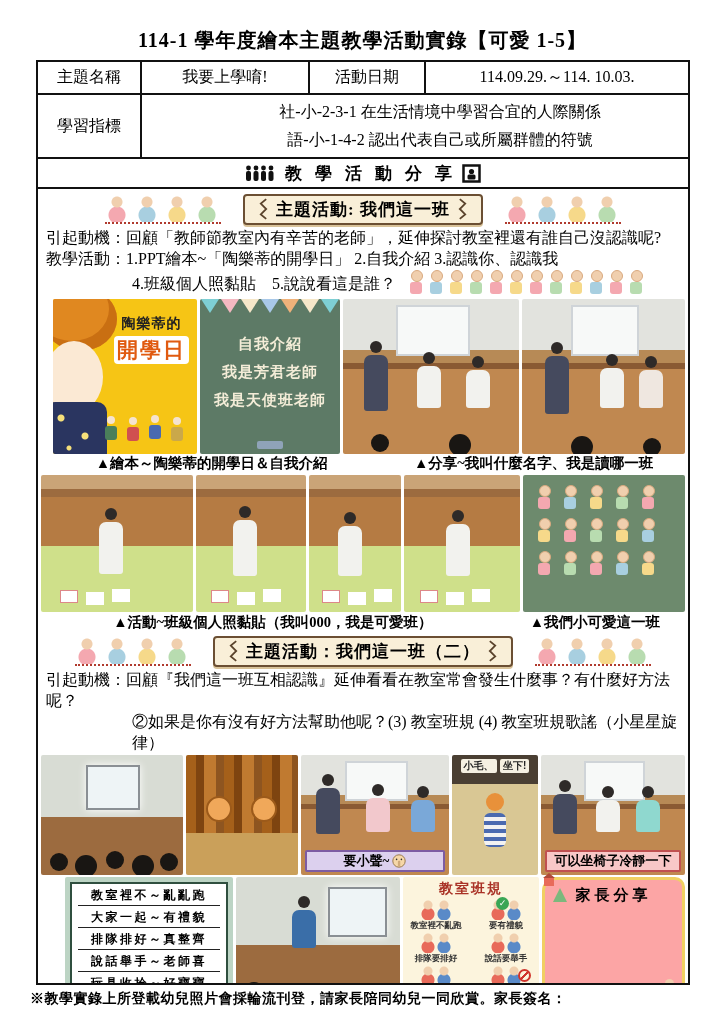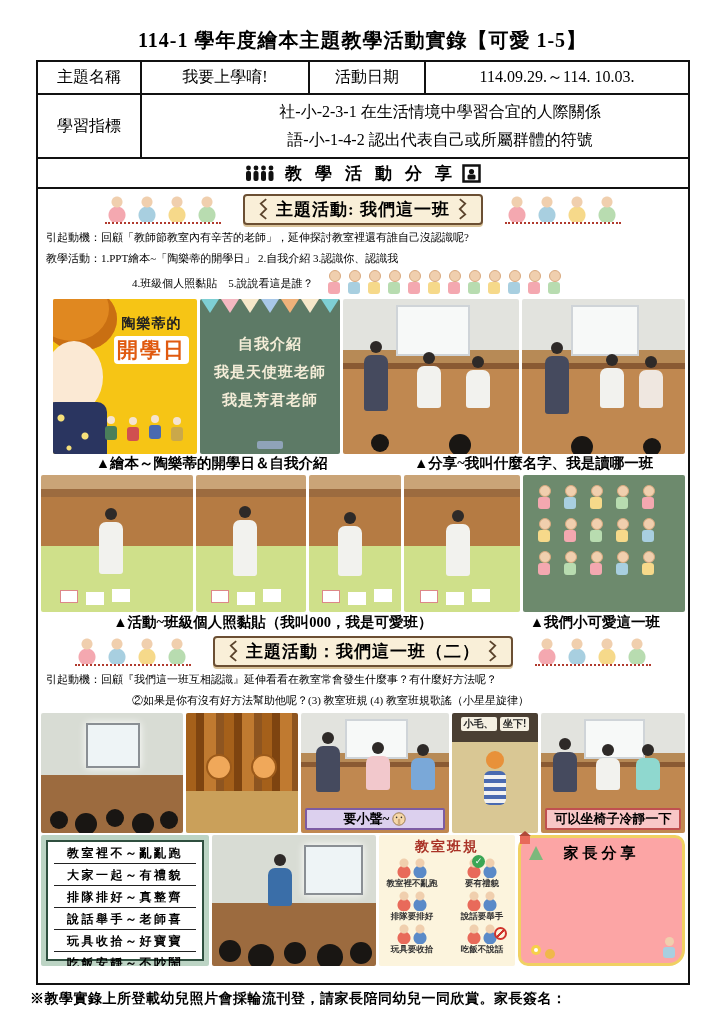--- a/index.html
+++ b/index.html
@@ -54,21 +54,21 @@
   }
   .banner {
     position:relative; background:#f9efd8; border:2px solid #6b4f33; border-radius:4px;
     padding:2px 14px; font-size:17px; font-weight:bold; letter-spacing:1px;
     display:flex; align-items:center; gap:8px; box-shadow:0 2px 0 #d9c39a;
   }
   .zig { width:9px; height:22px; }
   .zr { transform:scaleX(-1); }
 
   
-  .sec-lines { font-size:11px; line-height:21px; padding:0 5px; }
+  .sec-lines { font-size:16px; line-height:21px; padding:0 5px; }
   .indent { padding-left:86px; display:flex; align-items:center; }
   .kidstrip { flex:1; height:28px; margin-left:10px; overflow:hidden; white-space:nowrap; }
   .mini { display:inline-block; width:16px; height:27px; position:relative; margin:0 2px; }
   .mini::before { content:""; position:absolute; top:1px; left:3px; width:10px; height:10px; border-radius:50%; background:#f0cfae; border:1px solid #d9a97f; }
   .mini::after  { content:""; position:absolute; top:13px; left:2px; width:12px; height:12px; border-radius:3px; background:#f4a8b0; }
   .mini:nth-of-type(2n)::after { background:#a8cfe0; }
   .mini:nth-of-type(3n)::after { background:#f6d98a; }
   .mini:nth-of-type(4n)::after { background:#b8dcb0; }
 
   
@@ -148,21 +148,21 @@
   .pgfig::after { content:""; display:block; width:22px; height:34px; margin:2px auto 0; border-radius:6px; background:repeating-linear-gradient(#4a6ab0 0 4px,#f2f2f2 4px 8px); }
 
   
   .ovl { position:absolute; left:4px; right:4px; bottom:3px; border:2px solid #7d5ca3; background:#dcd0ee;
          text-align:center; font-weight:bold; font-size:13px; line-height:18px; border-radius:2px;
          display:flex; align-items:center; justify-content:center; gap:3px; }
   .ovl.pink { border-color:#c05050; background:#f8c7c7; }
   .shush { width:14px; height:14px; }
 
   
-  .songbox { width:168px; background:#bcd4c4; padding:5px; }
+  .songbox { width:168px; background:#bcd4c4; padding:5px;margin-left:24px; }
   .song-in { background:#fff; border:2px solid #2f4f3f; height:100%; padding:3px 4px 0; }
   .song-line { font-family:"Liberation Sans","DejaVu Sans",sans-serif; font-size:12px; font-weight:bold;
                letter-spacing:2.5px; text-align:center; border-bottom:1.5px solid #222; margin:0 2px 3px; padding-bottom:1px; white-space:nowrap; }
 
   
   .poster { width:136px; background:#fcf4dd; padding:3px 4px; font-family:"Liberation Sans","DejaVu Sans",sans-serif; }
   .pt { text-align:center; font-size:14px; font-weight:bold; color:#a93226; letter-spacing:2px; }
   .pgrid { display:grid; grid-template-columns:1fr 1fr; gap:1px 12px; margin-top:2px; }
   .pr { text-align:center; font-size:8.5px; font-weight:bold; color:#333; }
   .pico { height:20px; margin:0 auto; width:40px;
@@ -268,22 +268,22 @@
           <div class="bc-title">
             <span class="bc-t1">陶樂蒂的</span>
             <span class="bc-t2">開學日</span>
           </div>
           <span class="bc-kids"></span>
         </div>
         <div class="photo chalk">
           <span class="bunt"><i class="flag"></i><i class="flag"></i><i class="flag"></i><i class="flag"></i><i class="flag"></i><i class="flag"></i><i class="flag"></i></span>
           <div class="ck-lines">
             <div>自我介紹</div>
+            <div>我是芳君老師</div>
             <div>我是天使班老師</div>
-            <div>我是芳君老師</div>
           </div>
           <span class="eraser"></span>
         </div>
         <div class="photo class" style="width:176px;">
           <span class="wb"></span>
           <i class="fig" style="left:12%; bottom:28%; --h:70px; --s:#454a5e;"></i>
           <i class="fig" style="left:42%; bottom:30%; --h:56px;"></i>
           <i class="fig" style="left:70%; bottom:30%; --h:52px;"></i>
           <span class="head" style="left:16%; bottom:2px;"></span>
           <span class="head" style="left:60%; bottom:-2px; width:22px; height:22px;"></span>

